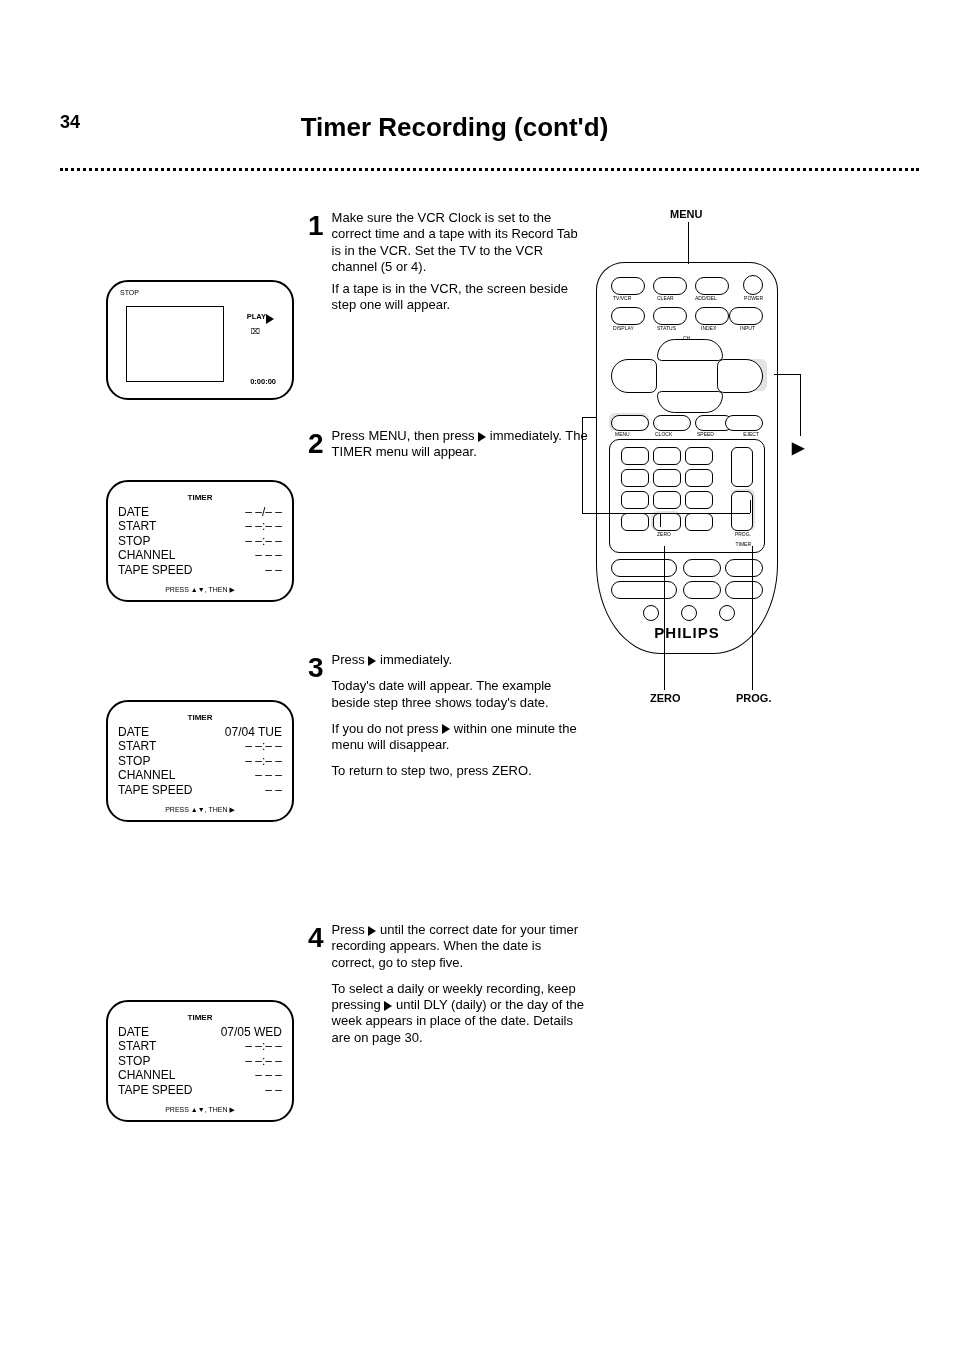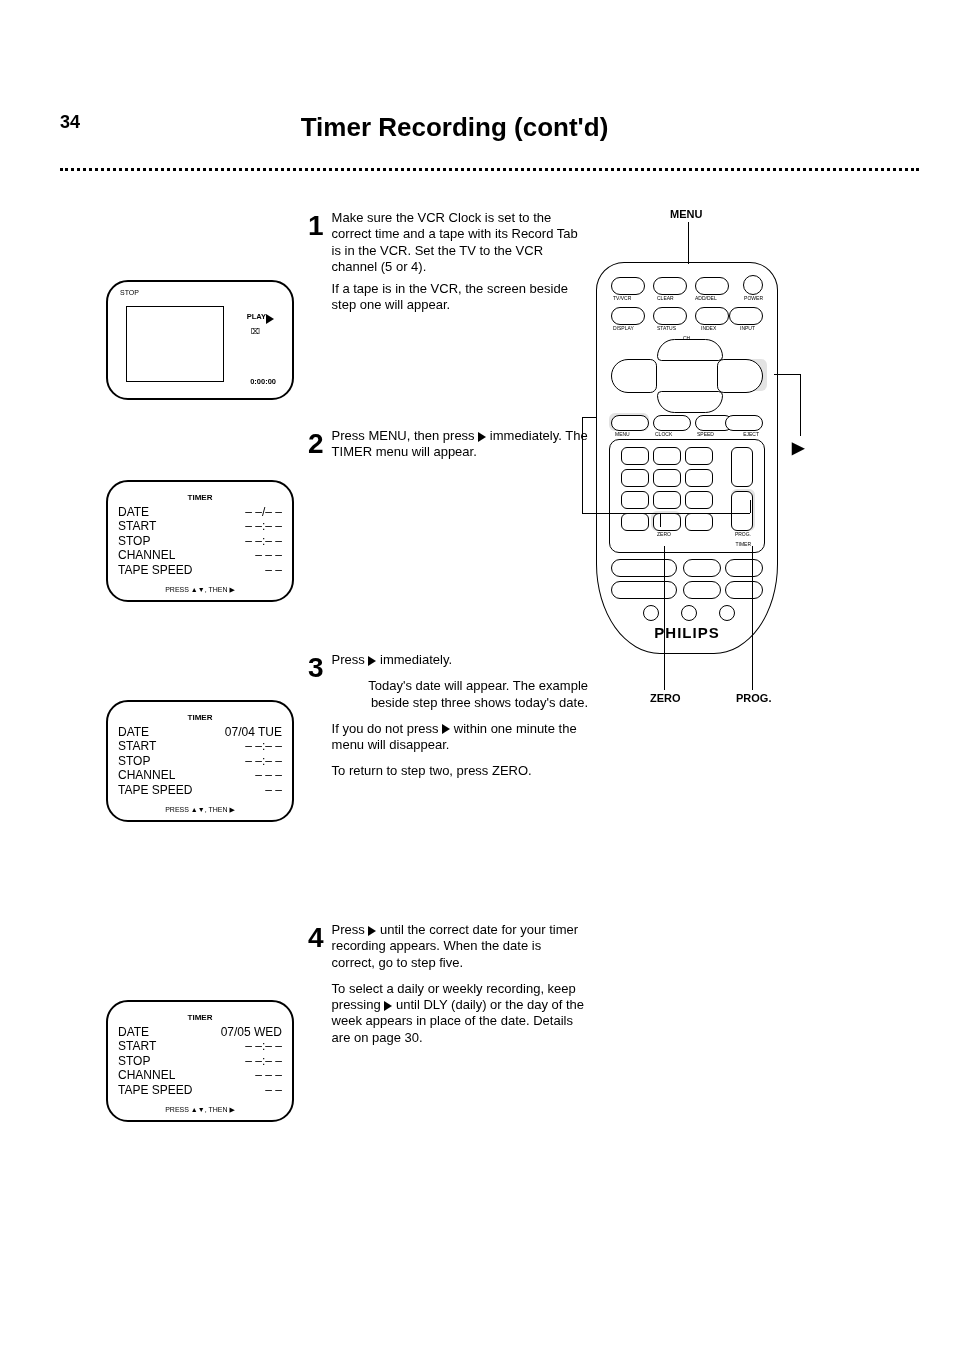--- a/index.html
+++ b/index.html
@@ -298,21 +298,21 @@
     <div class="menu-footer">PRESS ▲▼, THEN ▶</div>
   </div>
 </div>
 <div class="right-text-col" style="top:652px;">
   <div class="step-wrap">
     <div class="step-num">3</div>
     <div>
       <div class="step-text">
         <span>Press </span><span class="tri-right"></span> <span> immediately.</span>
       </div>
-      <div class="step-text" style="margin-top:10px;text-align:right;">Today's date will appear. The example beside step three shows today's date.</div>
+      <div class="step-text" style="margin-top:10px;">Today's date will appear. The example beside step three shows today's date.</div>
       <div class="step-text" style="margin-top:10px;">
         <span>If you do not press </span><span class="tri-right"></span> <span> within one minute the menu will disappear.</span>
       </div>
       <div class="step-text" style="margin-top:10px;">To return to step two, press ZERO.</div>
     </div>
   </div>
 </div>
 
 <div class="left-col" style="top:1000px;">
   <div class="tv-screen">

